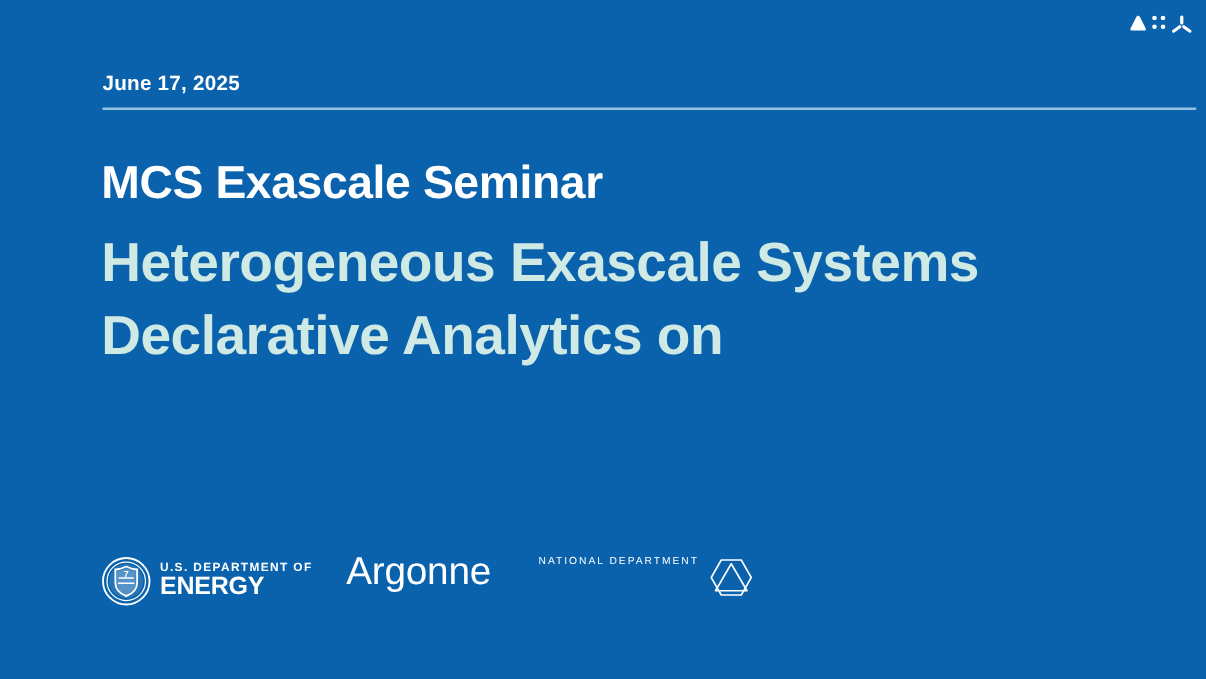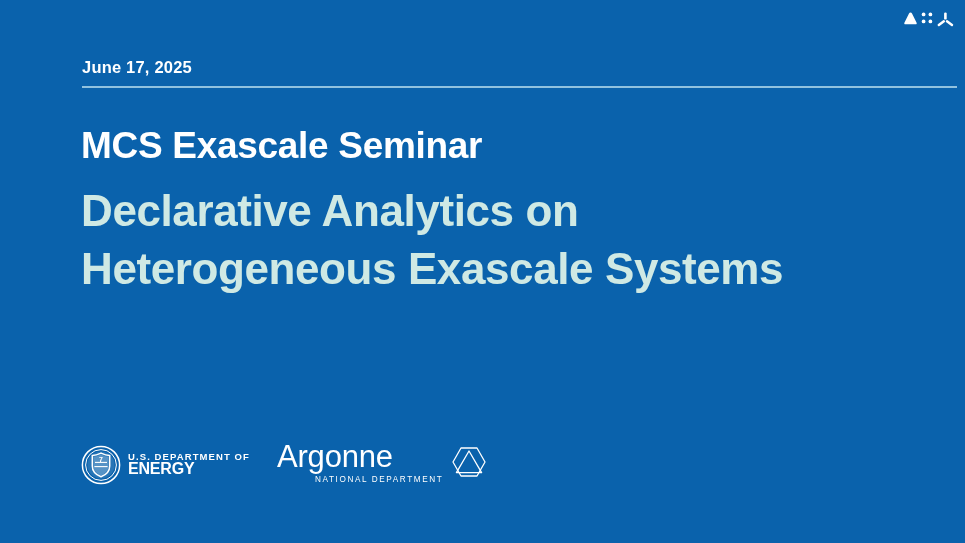--- a/index.html
+++ b/index.html
@@ -125,38 +125,38 @@
   }
   .doe-dept {
     font-size: 9.5px;
     font-weight: bold;
     color: #ffffff;
     letter-spacing: 1.1px;
     line-height: 1;
     white-space: nowrap;
   }
   .doe-energy {
-    font-size: 16px;
+    font-size: 20px;
     font-weight: bold;
     color: #ffffff;
     letter-spacing: -0.2px;
     line-height: 1.05;
     white-space: nowrap;
   }
 
   .argonne-logo {
     margin-left: 27px;
     display: flex;
     align-items: flex-start;
     height: 50px;
     padding-top: 2px;
   }
   .argonne-text {
     display: flex;
-    flex-direction: column;
+    flex-direction: row;
   }
   .argonne-name {
     font-size: 31px;
     color: #ffffff;
     line-height: 1;
     letter-spacing: -0.2px;
     white-space: nowrap;
   }
   .argonne-sub {
     font-size: 8.2px;
@@ -204,22 +204,22 @@
           <rect x="36.0" y="13.9" width="8.6" height="2.5" rx="1.2" transform="rotate(-36 40.3 15.1)"></rect>
           <rect x="44.2" y="13.9" width="8.6" height="2.5" rx="1.2" transform="rotate(36 48.5 15.1)"></rect>
         </g>
       </g>
     </svg>
   </div>
 
   <div class="title-block">
     <div class="seminar-title">MCS Exascale Seminar</div>
     <div class="talk-title">
+      <span class="talk-title-line">Heterogeneous Exascale Systems</span>
       <span class="talk-title-line">Declarative Analytics on</span>
-      <span class="talk-title-line">Heterogeneous Exascale Systems</span>
     </div>
   </div>
 
   <div class="logo-row">
 
     <div class="doe-logo">
       <div class="doe-seal">
         <svg viewBox="0 0 40 40" xmlns="http://www.w3.org/2000/svg" aria-hidden="true">
           <circle cx="20" cy="20" r="18.6" fill="none" stroke="#ffffff" stroke-width="1.5"></circle>
           <circle cx="20" cy="20" r="15.4" fill="none" stroke="#ffffff" stroke-width="1"></circle>

